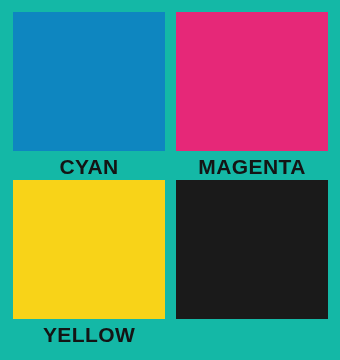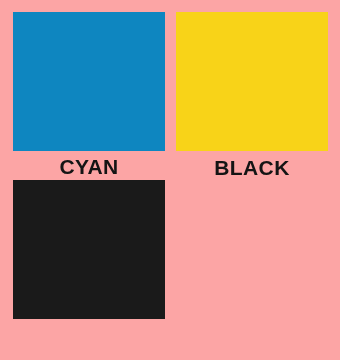--- a/index.html
+++ b/index.html
@@ -63,32 +63,36 @@
   }
 
   
   .swatch-cell.row-bottom .swatch-label {
     padding-top: 3px;
   }
 </style>
 </head>
 <body>
 
-<div id="swatch-board" style="background: #fca5a5;">
+<div id="swatch-board" style="background: #14b8a6;">
   <div class="swatch-grid">
 
     <div class="swatch-cell row-top">
       <div class="swatch-chip" style="background: rgb(14, 134, 192);"></div>
       <div class="swatch-label">CYAN</div>
     </div>
 
+    <div class="swatch-cell row-top">
+      <div class="swatch-chip" style="background: rgb(230, 40, 120);"></div>
+      <div class="swatch-label">MAGENTA</div>
+    </div>
 
     <div class="swatch-cell row-bottom">
       <div class="swatch-chip" style="background: rgb(248, 211, 24);"></div>
-      <div class="swatch-label">BLACK</div>
+      <div class="swatch-label">YELLOW</div>
     </div>
 
     <div class="swatch-cell row-bottom">
       <div class="swatch-chip" style="background: rgb(26, 26, 26);"></div>
     </div>
 
   </div>
 </div>
 
 </body></html>

